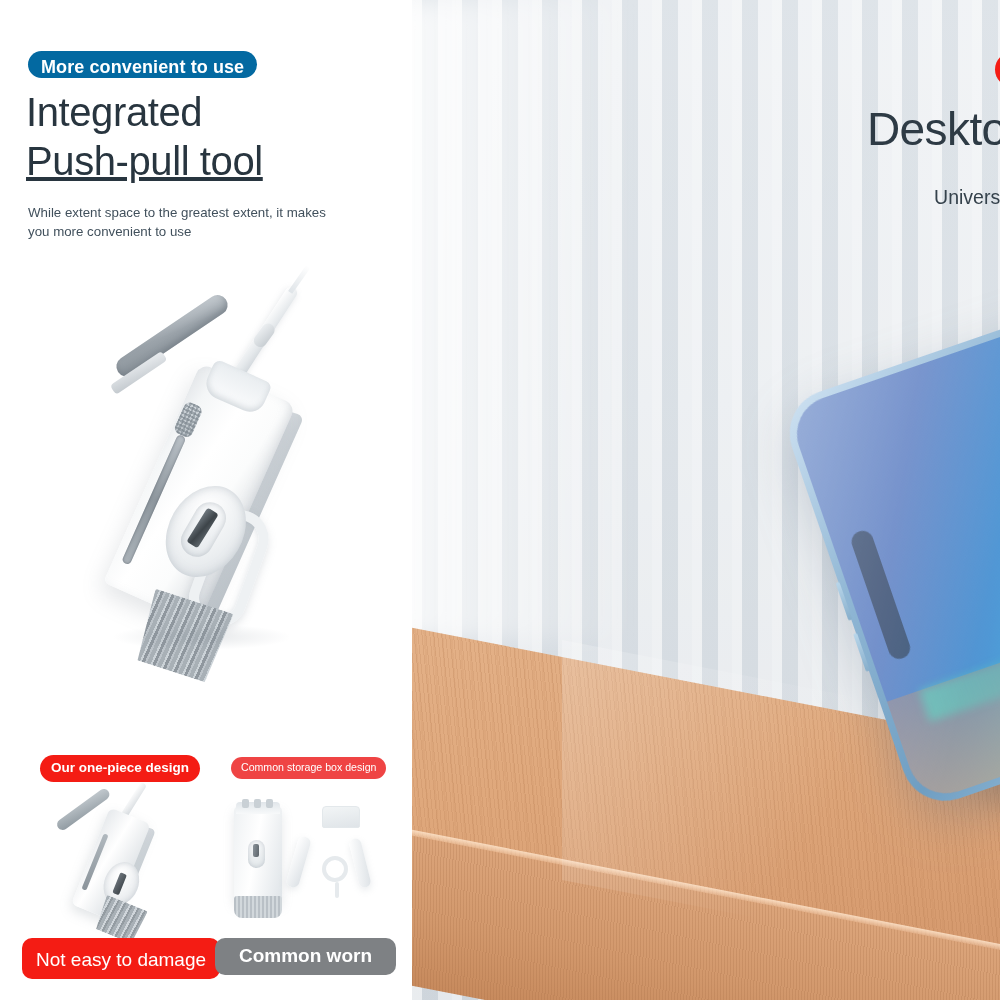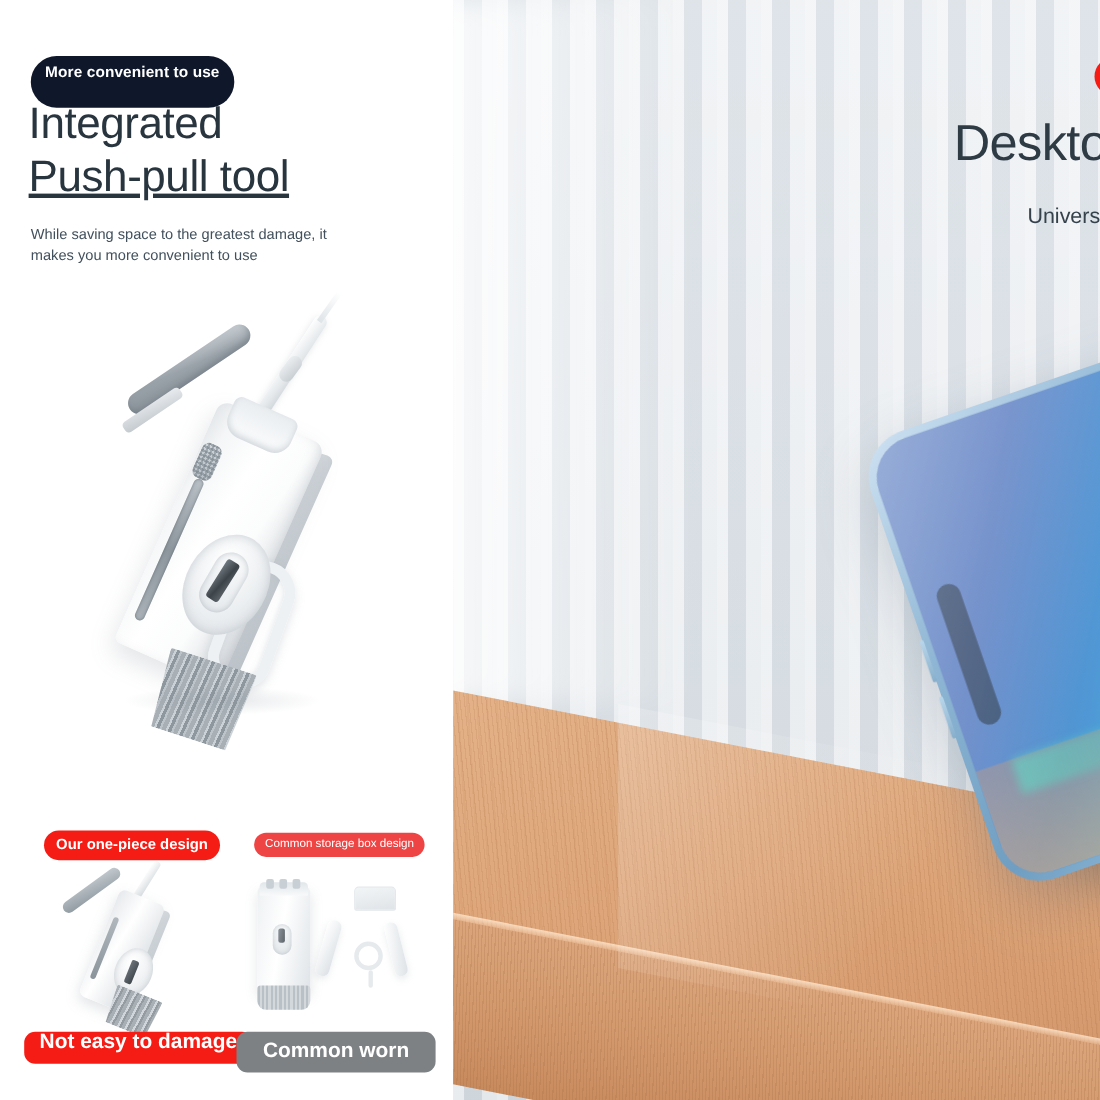--- a/index.html
+++ b/index.html
@@ -15,22 +15,22 @@
   #left-panel {
     position:absolute; left:0; top:0; width:412px; height:1000px;
     background:#ffffff; overflow:hidden;
   }
   .badge {
     display:inline-block; color:#fff; border-radius:999px;
     white-space:nowrap; text-align:center; line-height:1;
   }
   #left-badge-top {
     position:absolute; left:28px; top:51px;
-    background:#0f172a; font-size:14px; font-weight:bold;
-    padding:7px 13px 26px 13px; letter-spacing:.1px;
+    background:#0369a1; font-size:18px; font-weight:bold;
+    padding:7px 13px 2px 13px; letter-spacing:.1px;
   }
   #left-title {
     position:absolute; left:26px; top:88px; width:380px;
     font-size:40px; line-height:1.22; font-weight:400;
     color:#28353f; letter-spacing:-0.4px;
   }
   #left-title .l2 { display:block;text-decoration:underline; }
   #left-sub {
     position:absolute; left:28px; top:203px; width:300px;
     font-size:13.3px; line-height:1.45; color:#41505c; font-weight:400;
@@ -152,22 +152,22 @@
     background:#f41c14; font-size:13.5px; font-weight:bold;
     padding:6px 11px 7px 11px;
   }
   #cmp-badge-common {
     position:absolute; left:231px; top:757px;
     background:#ef4444; font-size:10.6px; font-weight:normal;
     padding:5px 10px 6px 10px; color:#fff;
   }
   #cmp-badge-durable {
     position:absolute; left:22px; top:938px;
-    background:#f41c14; font-size:19px; font-weight:bold;
-    padding:0 14px 10px 14px; border-radius:10px;
+    background:#f41c14; font-size:19px; font-weight:normal;
+    padding:12px 14px 10px 14px; border-radius:10px;
   }
   #cmp-badge-worn {
     position:absolute; left:215px; top:938px;
     background:#7e8184; font-size:19px; font-weight:bold;
     padding:8px 14px 10px 14px; border-radius:10px; width:181px;
   }
 
   
   #cmp-a { position:absolute; left:30px; top:785px; width:180px; height:145px; }
   .ca-rot { position:absolute; left:0; top:0; width:180px; height:145px;
@@ -362,21 +362,21 @@
 
   <div id="left-panel">
 
     <div class="badge" id="left-badge-top">More convenient to use</div>
 
     <div id="left-title">
       <span class="l1">Integrated</span>
       <span class="l2">Push-pull tool</span>
     </div>
 
-    <div id="left-sub">While saving space to the greatest damage, it makes you more convenient to use</div>
+    <div id="left-sub">While extent space to the greatest extent, it makes you more convenient to use</div>
 
     <div id="hero-tool">
       <div class="tool-rot">
         <div class="foam-stick"></div>
         <div class="foam-shaft"></div>
         <div class="pen-tip"></div>
         <div class="pen-nub"></div>
         <div class="body-side"></div>
         <div class="body-main"></div>
         <div class="top-notch"></div>

